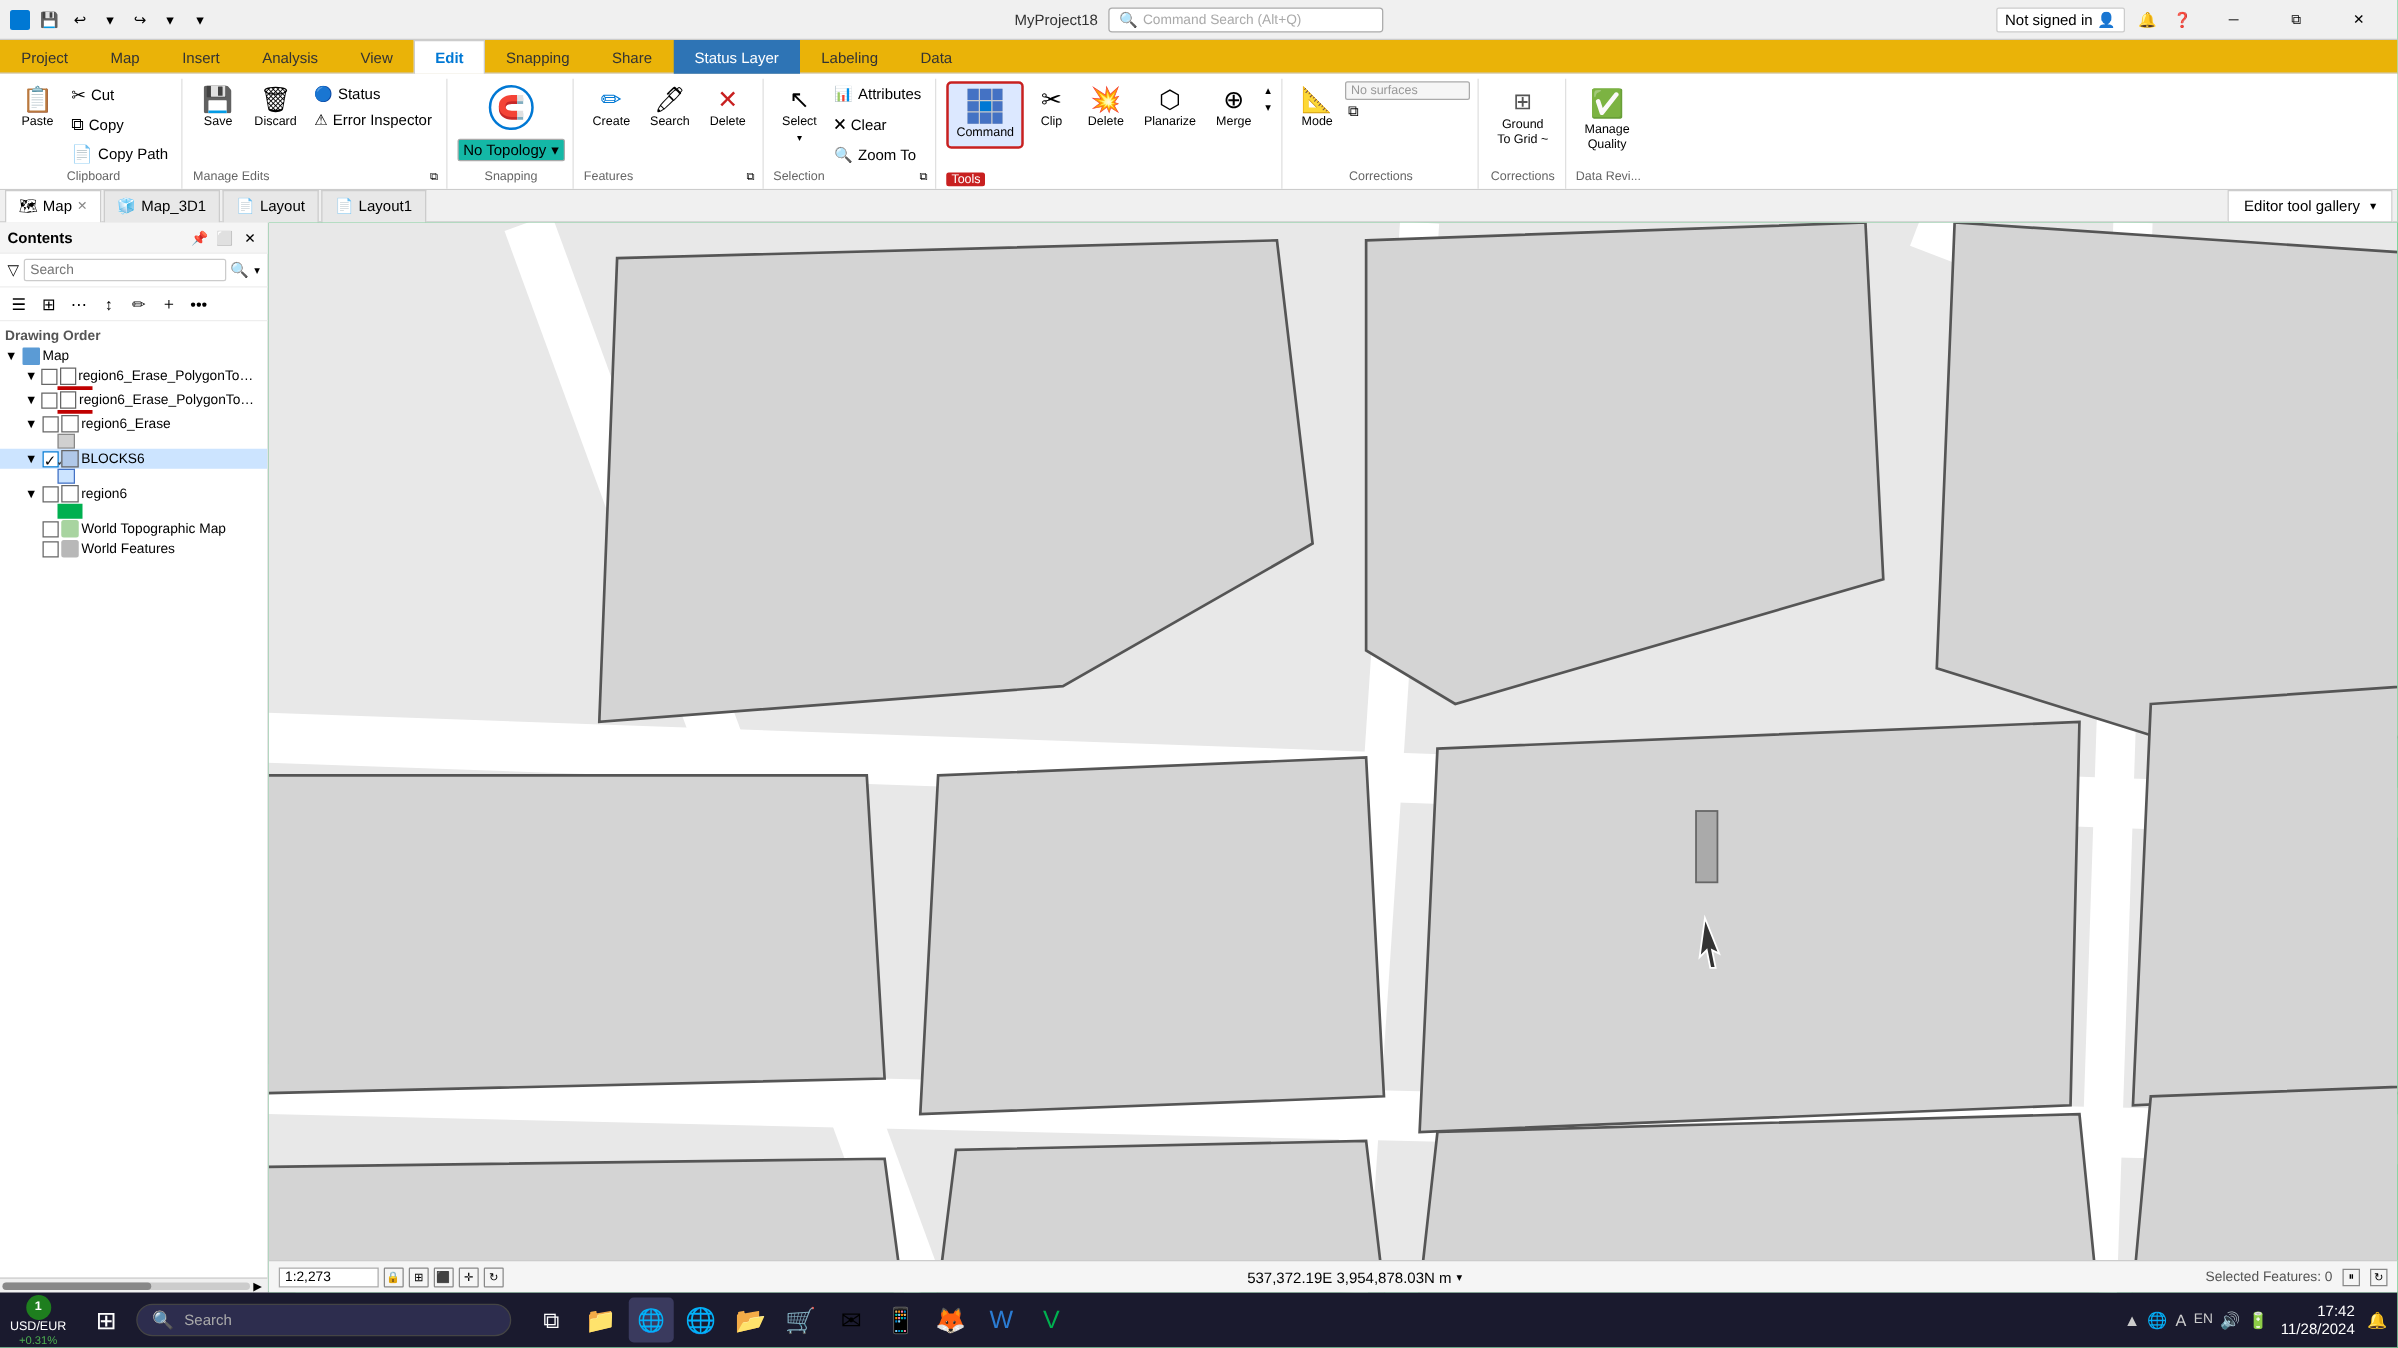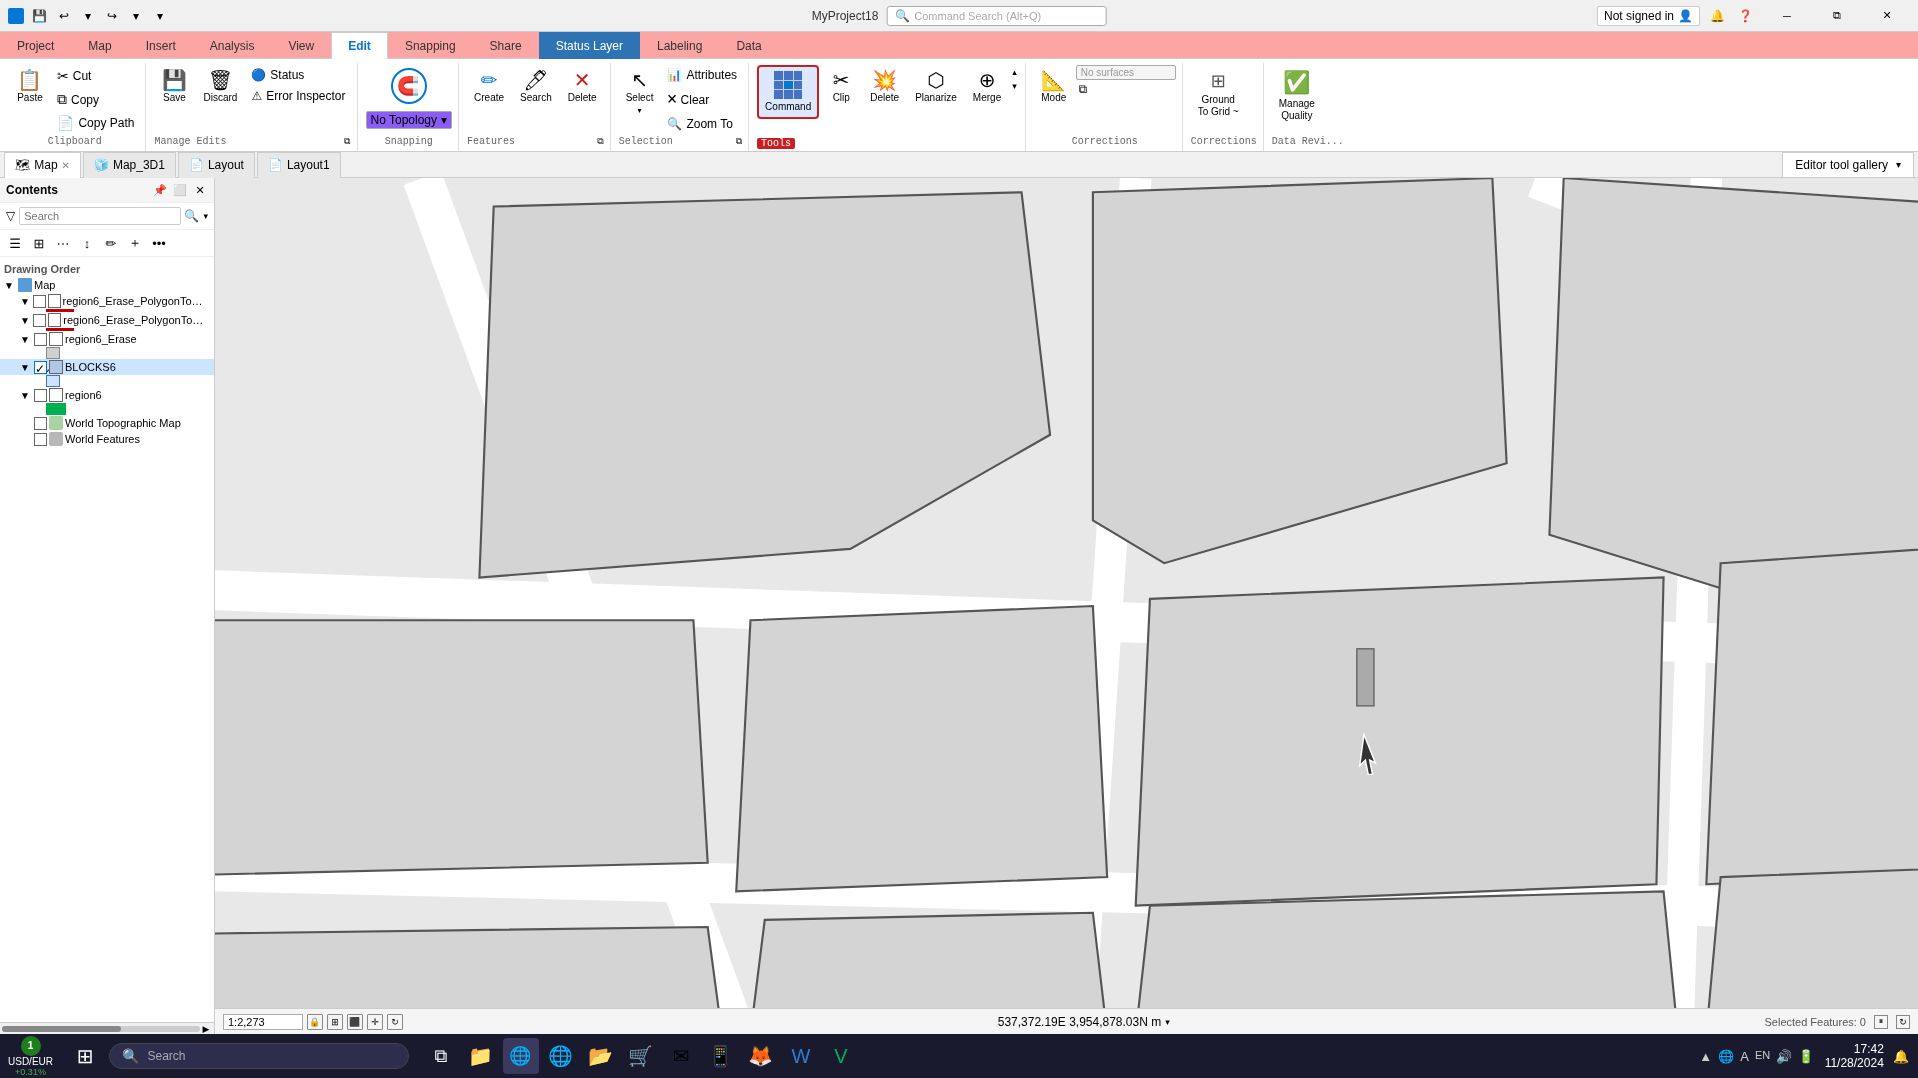--- a/index.html
+++ b/index.html
@@ -31,21 +31,21 @@
     .win-btn { width: 46px; height: 32px; display: flex; align-items: center; justify-content: center; cursor: pointer; font-size: 11px; }
     .not-signed { display: flex; align-items: center; gap: 4px; font-size: 11px; padding: 2px 6px; border: 1px solid #ccc; border-radius: 2px; background: white; }
 
     
     .ribbon {
       background: #f9f9f9;
       border-bottom: 1px solid #ccc;
     }
     .ribbon-tabs {
       display: flex;
-      background: #fca5a5;
+      background: #eab308;
       border-bottom: 1px solid #ccc;
     }
     .ribbon-tab {
       padding: 6px 16px;
       cursor: pointer;
       font-size: 12px;
       color: #333;
       border: 1px solid transparent;
       border-bottom: none;
       margin-bottom: -1px;
@@ -79,21 +79,20 @@
       align-items: flex-start;
       flex: 1;
       gap: 2px;
     }
     .ribbon-group-label {
       font-size: 10px;
       color: #666;
       text-align: center;
       padding: 2px 0;
       margin-top: auto;
-      font-family: Liberation Mono, monospace;
     }
     .ribbon-btn {
       display: flex;
       flex-direction: column;
       align-items: center;
       justify-content: flex-start;
       padding: 4px 6px;
       cursor: pointer;
       border-radius: 3px;
       min-width: 40px;
@@ -135,21 +134,21 @@
       border-radius: 3px;
       border: 1px solid transparent;
     }
     .topology-dropdown {
       display: flex;
       align-items: center;
       gap: 4px;
       border: 1px solid #aaa;
       border-radius: 2px;
       padding: 1px 4px;
-      background: #8b5cf6;
+      background: #14b8a6;
       cursor: pointer;
       font-size: 11px;
     }
     .elevation-input {
       border: 1px solid #aaa;
       border-radius: 2px;
       padding: 1px 4px;
       font-size: 10px;
       width: 100px;
       background: #f5f5f5;

